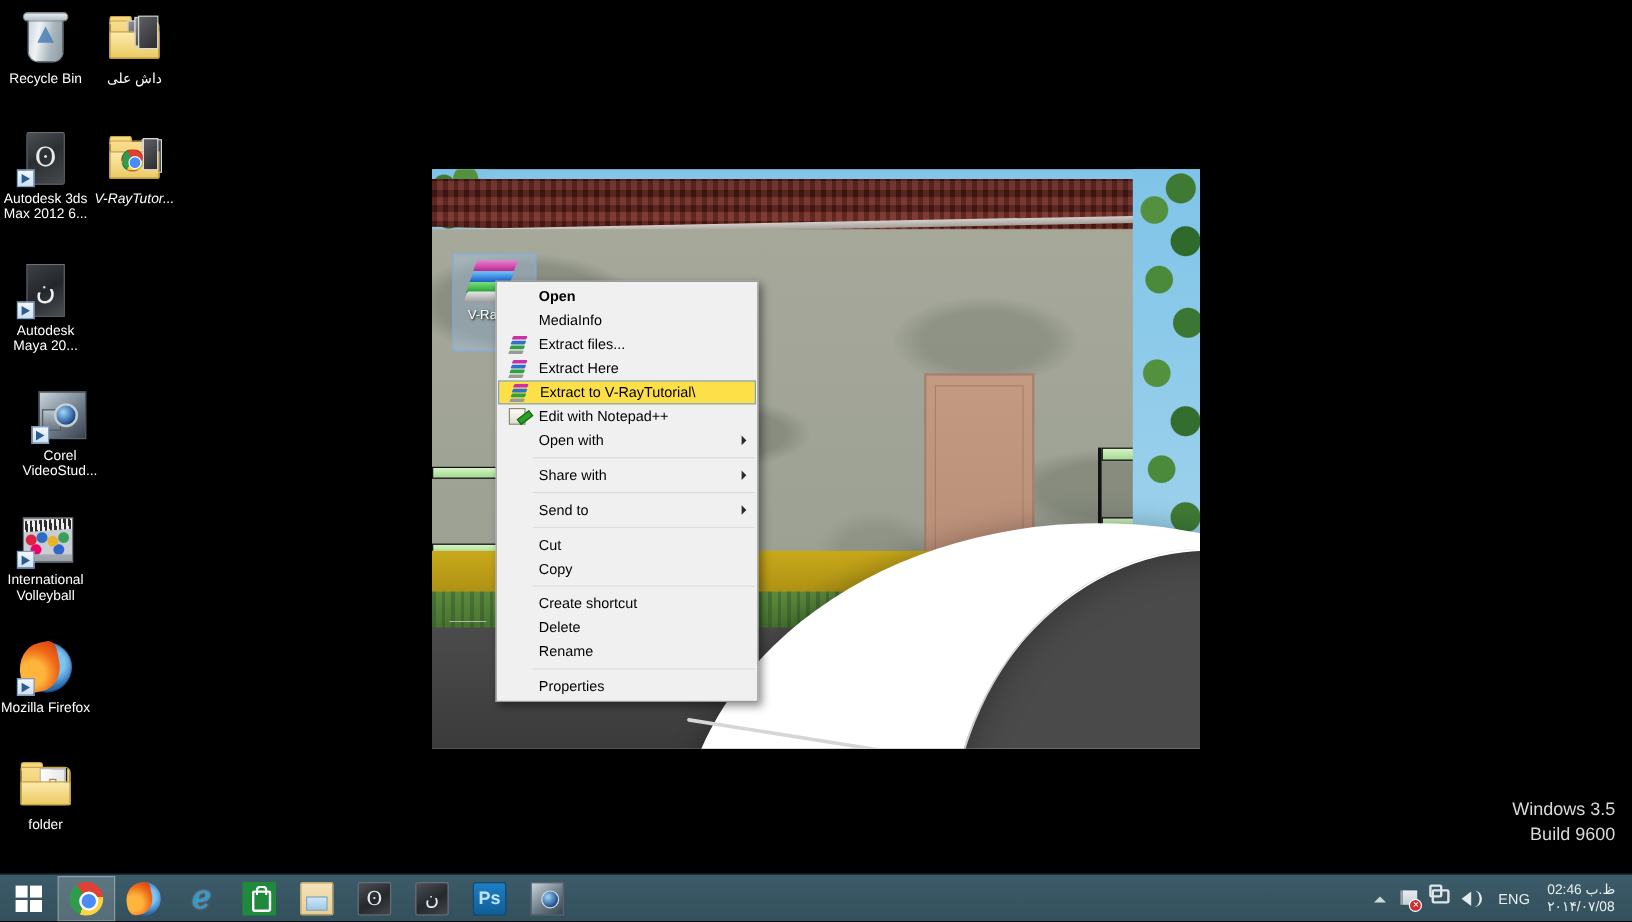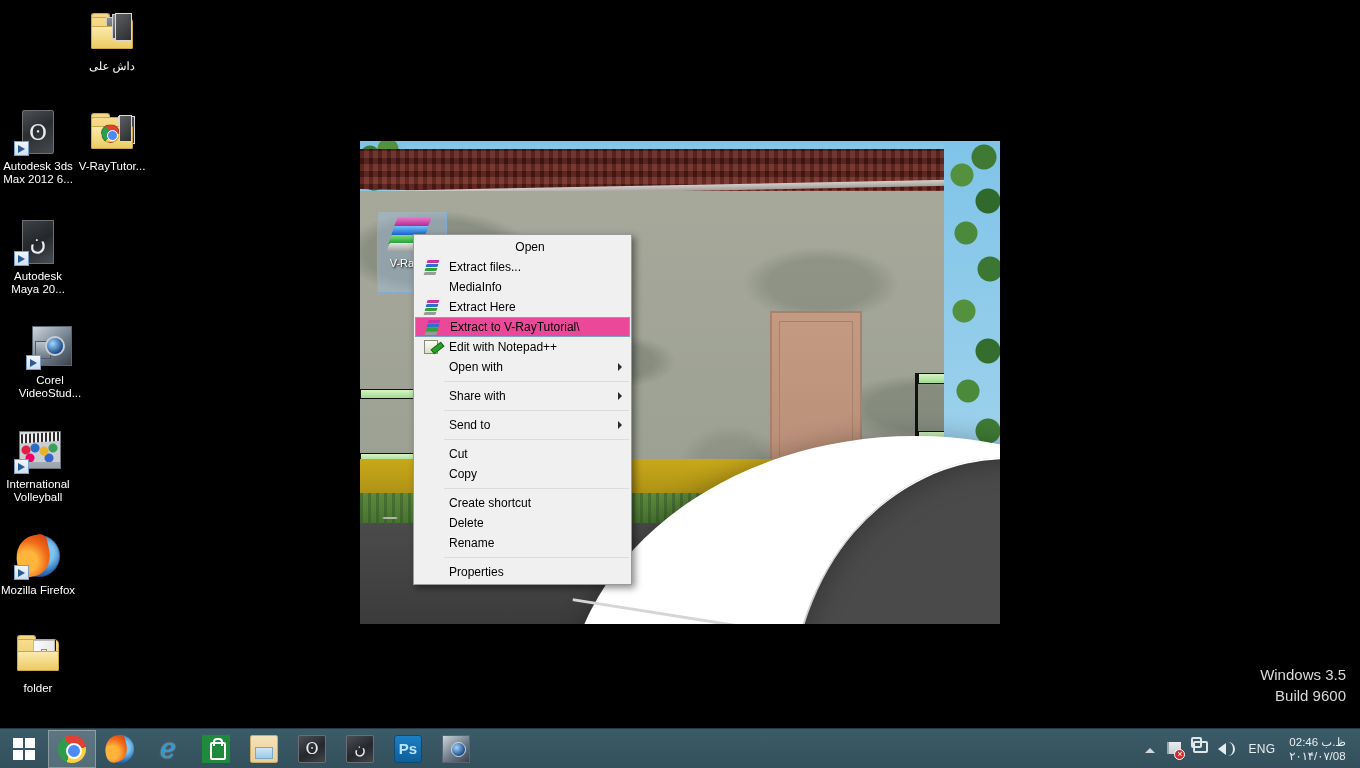--- a/index.html
+++ b/index.html
@@ -395,23 +395,23 @@
   }
   .mi {
     position: relative;
     height: 20px;
     line-height: 20px;
     padding-left: 35px;
     padding-right: 20px;
     white-space: nowrap;
     cursor: default;
   }
-  .mi.bold { font-weight: normal; text-align: center; }
+  .mi.bold { font-weight: bold; }
   .mi.sel {
-    background: #ec4899;
+    background: #fde047;
     border: 1px solid #7da2ce;
     height: 20px; line-height: 18px;
     margin: 0 1px;
     padding-left: 34px;
   }
   .mi .mico {
     position: absolute; left: 10px; top: 3px;
     width: 16px; height: 14px;
   }
   .mi.sel .mico { left: 9px; top: 2px; }
@@ -637,20 +637,28 @@
     <div class="grass-strip"></div>
     <div class="rocks"></div>
     <div class="ground"></div>
     <div class="foliage-r"></div>
     <div class="ball"></div>
     <div class="ball-dark"></div>
     <div class="ball-seam"></div>
     <div class="seam2"></div>
   </div>
 
+  <div class="desk-icon" style="left:0px; top:8px;">
+    <div class="glyph ico-recycle">
+      <div class="bin"></div>
+        <div class="lid"></div>
+        <div class="tri"></div>
+    </div>
+    <div class="label">Recycle Bin</div>
+  </div>
 
   <div class="desk-icon" style="left:74px; top:8px;">
     <div class="glyph ico-folder">
       <div class="tab"></div>
         <div class="back"></div>
       <div class="sheet2"></div>
         <div class="sheet"></div>
       <div class="front"></div>
       <div class="sheet2" style="left:24px;top:6px;"></div>
       <div class="sheet" style="left:27px;top:5px;"></div>
@@ -661,21 +669,21 @@
   <div class="desk-icon" style="left:0px; top:108px;">
     <div class="glyph">
       <div class="ico-tile">
           <span class="mark">ʘ</span>
         </div>
       <div class="shortcut-arrow"></div>
     </div>
     <div class="label">Autodesk 3ds Max 2012 6...</div>
   </div>
 
-  <div class="desk-icon" style="left:74px; top:108px;">
+  <div class="desk-icon" style="left:74px; top:108px;font-style:italic;">
     <div class="glyph ico-folder">
       <div class="tab"></div>
         <div class="back"></div>
       <div class="sheet" style="left:30px;top:8px;"></div>
       <div class="front"></div>
       <div class="chrome-in-folder"></div>
       <div class="sheet" style="left:31px;top:7px;width:13px;height:27px;"></div>
     </div>
     <div class="label">V-RayTutor...</div>
   </div>
@@ -744,31 +752,31 @@
   </div>
 
   <div id="ctx-menu">
     <div class="gutter"></div>
 
     <div class="mi bold">
       <span>Open</span>
     </div>
 
     <div class="mi">
+      <span>MediaInfo</span>
+    </div>
+
+    <div class="mi">
       <span class="mico rar-mini">
         <i class="mb m1"></i>
           <i class="mb m2"></i>
           <i class="mb m3"></i>
           <i class="mb m4"></i>
       </span>
       <span>Extract files...</span>
-    </div>
-
-    <div class="mi">
-      <span>MediaInfo</span>
     </div>
 
     <div class="mi">
       <span class="mico rar-mini">
         <i class="mb m1"></i>
           <i class="mb m2"></i>
           <i class="mb m3"></i>
           <i class="mb m4"></i>
       </span>
       <span>Extract Here</span>

